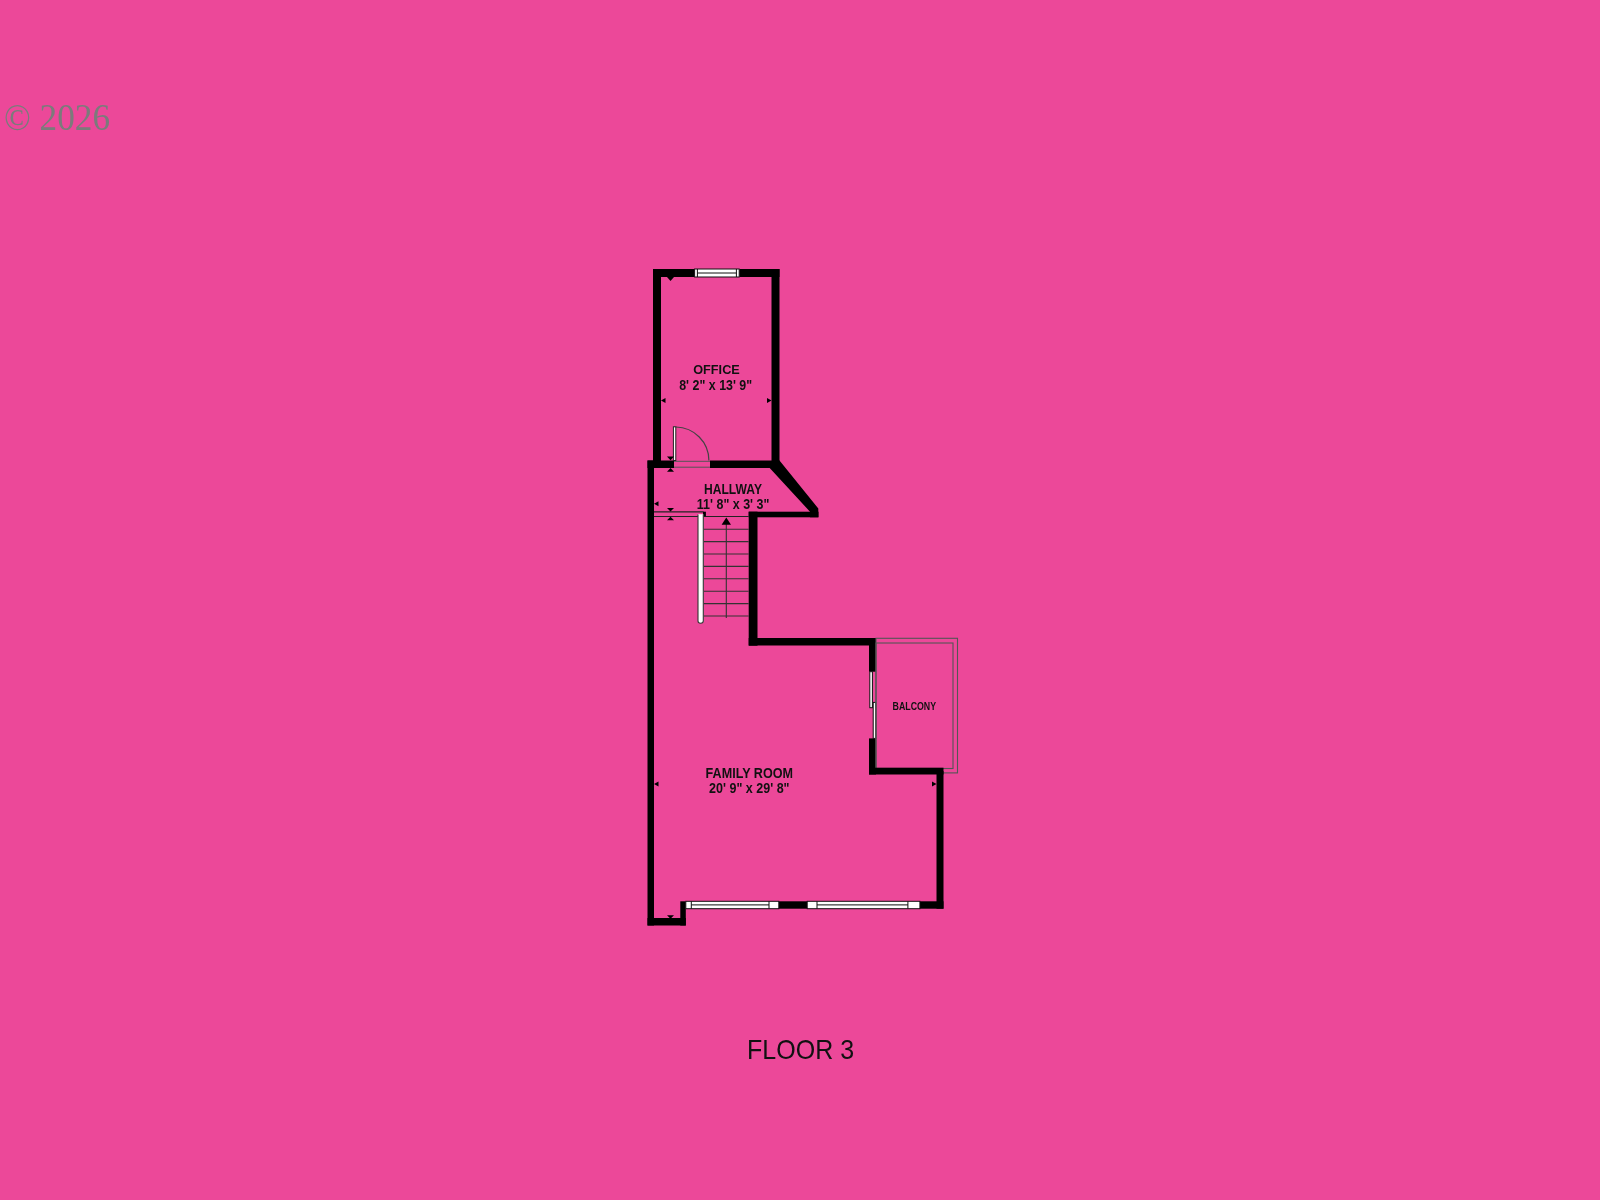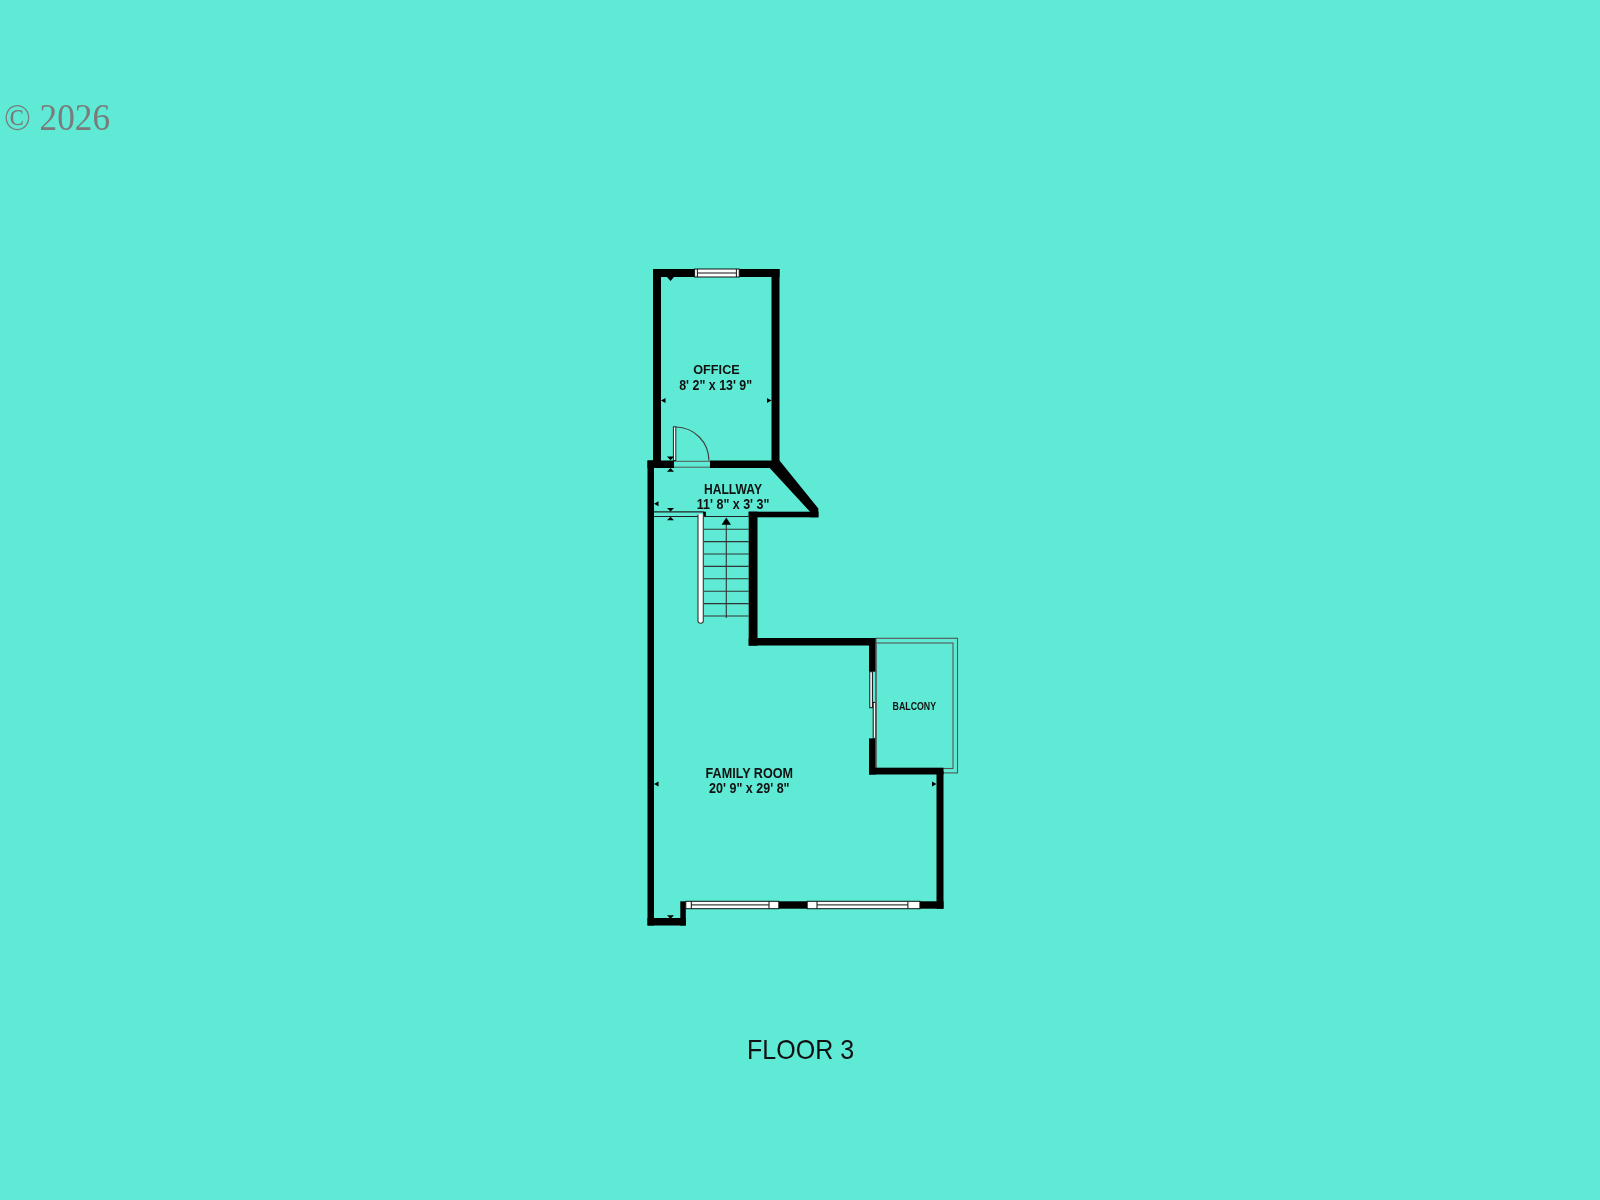--- a/index.html
+++ b/index.html
@@ -1,16 +1,16 @@
 <!DOCTYPE html>
 <html><head>
 <meta charset="utf-8">
 <style>
   html,body{margin:0;padding:0;background:#ffffff;}
-  #page{position:relative;width:1600px;height:1200px;background:#5eead4;overflow:hidden;
+  #page{position:relative;width:1600px;height:1200px;background:#ec4899;overflow:hidden;
         font-family:"Liberation Sans", sans-serif;}
   svg{position:absolute;left:0;top:0;}
 </style>
 </head>
 <body>
 
 <div id="page">
 <svg width="1600" height="1200" viewBox="0 0 1600 1200">
 
   <text x="4" y="129.8" font-family="Liberation Serif, serif" font-size="37" fill="#7b7b7b" textLength="106" lengthAdjust="spacingAndGlyphs">© 2026</text>

